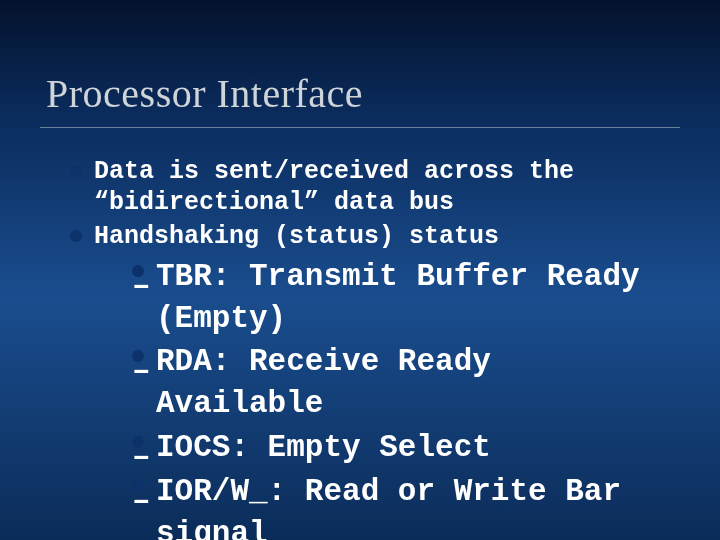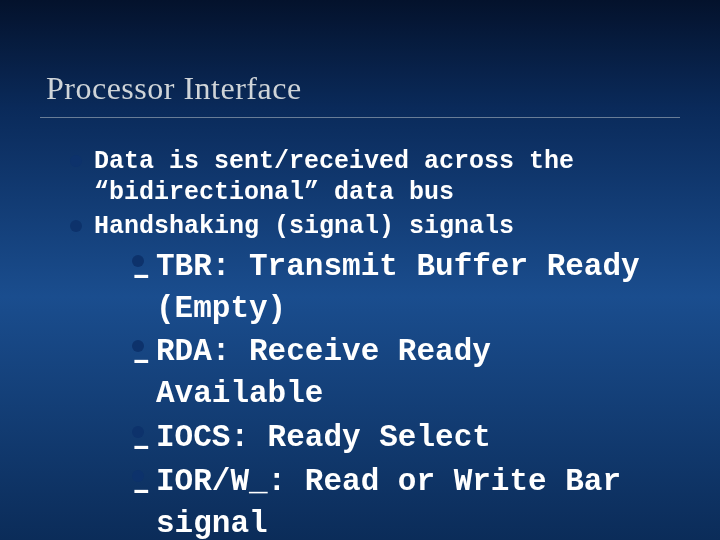--- a/index.html
+++ b/index.html
@@ -18,21 +18,21 @@
       #0a2a5a 20%,
       #1a4d8e 55%,
       #0b2c59 100%);
     color: #ffffff;
     box-sizing: border-box;
     padding: 0;
     position: relative;
   }
   .title {
     font-family: "Times New Roman", Times, serif;
-    font-size: 32px;
+    font-size: 40px;
     color: #cfd4d8;
     padding: 70px 0 6px 46px;
     font-weight: 400;
     letter-spacing: 0.5px;
   }
   .title-rule {
     height: 1px;
     background: rgba(200,205,210,0.5);
     margin: 4px 40px 0 40px;
   }
@@ -83,23 +83,23 @@
 <div class="slide">
   <div class="title">Processor Interface</div>
   <div class="title-rule"></div>
 
   <div class="content">
     <ul class="l1">
       <li>
         <span>Data is sent/received across the “bidirectional” data bus</span>
       </li>
       <li>
-        <span>Handshaking (signal) signals</span>
+        <span>Handshaking (status) status</span>
         <ul class="l2">
           <li><span>TBR: Transmit Buffer Ready (Empty)</span></li>
           <li><span>RDA: Receive Ready Available</span></li>
-          <li><span>IOCS: Ready Select</span></li>
+          <li><span>IOCS: Empty Select</span></li>
           <li><span>IOR/W_: Read or Write Bar signal</span></li>
         </ul>
       </li>
     </ul>
   </div>
 </div>
 
 </body></html>

